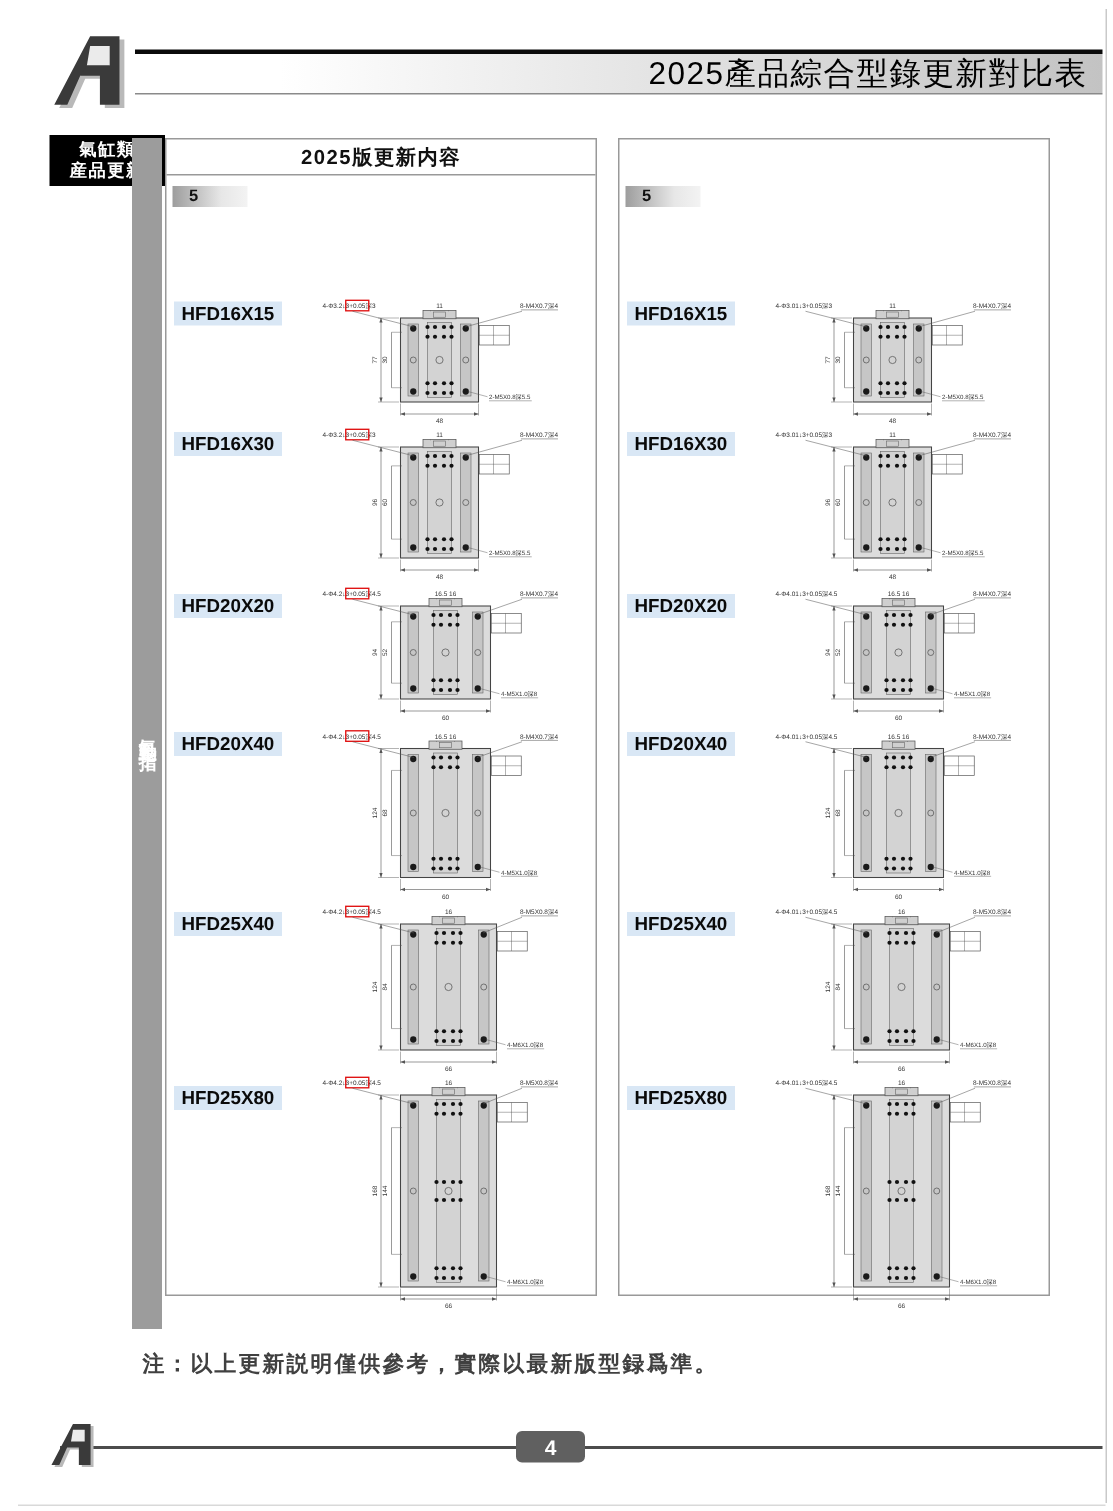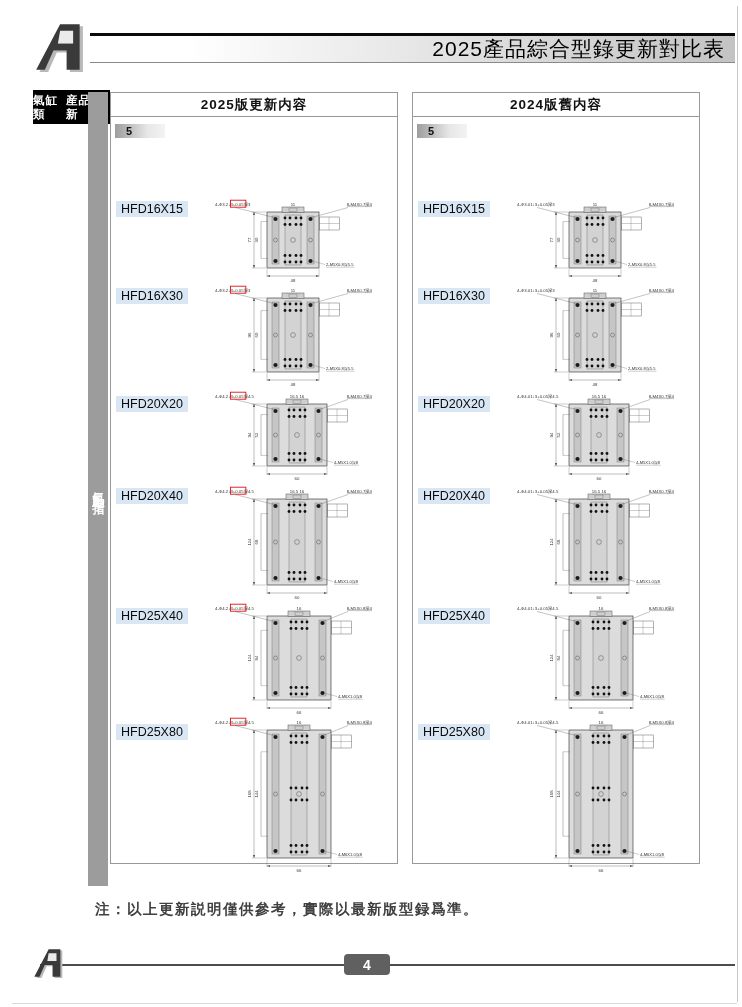--- a/index.html
+++ b/index.html
@@ -14,21 +14,21 @@
     background:linear-gradient(to right,#ffffff 15%,#c3c3c3 100%);
     border-top:3px solid #0a0a0a;border-bottom:1px solid #8a8a8a;
     display:flex;align-items:center;justify-content:flex-end;padding-right:10px;
   }
   .header-title{font-size:21px;font-weight:normal;color:#000;letter-spacing:1px;}
   .logo{left:30px;top:22px;}
   .logo-footer{left:30px;top:948px;}
   
   .cat-box{
     left:33px;top:90px;width:77px;height:34px;background:#000;color:#fff;
-    display:flex;align-items:center;justify-content:center;
+    display:flex;flex-direction:column;align-items:center;justify-content:center;
     font-size:11.5px;line-height:14px;font-weight:bold;letter-spacing:1px;
   }
   
   .v-strip{left:88px;top:92px;width:20px;height:794px;background:#9c9c9c;
     display:flex;align-items:center;justify-content:center;}
   .v-strip span{
     writing-mode:vertical-rl;text-orientation:upright;color:#fff;
     font-size:12px;font-weight:bold;letter-spacing:3px;}
   
   .col{top:92px;width:288px;height:772px;border:1px solid #999;box-sizing:border-box;background:#fff;}
@@ -36,21 +36,21 @@
   .col-right{left:412px;}
   .col-header{height:23px;border-bottom:1px solid #999;display:flex;align-items:center;
     justify-content:center;font-weight:bold;font-size:13.5px;color:#111;letter-spacing:1px;}
   .tab5{
     position:absolute;left:4px;top:31px;width:50px;height:14px;box-sizing:border-box;
     background:linear-gradient(to right,#9d9d9d,#e7e7e7 65%,#f3f3f3);
     font-size:11px;font-weight:bold;color:#111;padding-left:11px;line-height:14px;}
   .intro{position:absolute;left:6px;top:72px;width:276px;font-size:11px;font-weight:bold;
     color:#1c1c1c;line-height:15px;}
   .model-label{
-    position:absolute;background:#d9e7f5;color:#0a0a0a;font-weight:normal;
+    position:absolute;background:#d9e7f5;color:#0a0a0a;font-weight:bold;
     font-size:12.5px;padding:1px 5px;white-space:nowrap;}
   .drawing{position:absolute;}
   
   .note{left:95px;top:900px;font-size:14.5px;font-weight:bold;color:#404040;letter-spacing:1.5px;}
   
   .footer-line{left:40px;top:964px;width:695px;height:0;border-top:2px solid #4c4c4c;}
   .page-badge{
     left:344px;top:954px;width:46px;height:21px;background:#606060;border-radius:4px;
     color:#fff;font-size:14px;font-weight:bold;display:flex;align-items:center;justify-content:center;}
   .edge-right{left:737px;top:6px;width:1px;height:996px;background:#c9c9c9;}
@@ -466,21 +466,20 @@
           <polygon points="122,150 119,148.9 119,151.1" fill="#555"></polygon>
           <text x="90" y="156" font-size="4.3" fill="#333" text-anchor="middle">66</text>
           <text x="129" y="140" font-size="4.1" fill="#333" text-anchor="start">4-M6X1.0深8</text>
           <line x1="129" y1="141.2" x2="153.75" y2="141.2" stroke="#555" stroke-width="0.3"></line>
           <line x1="115" y1="135" x2="128" y2="138.5" stroke="#555" stroke-width="0.3"></line>
         </svg></div>
     </div>
 </div>
 
 <div class="abs col col-right">
-  <div class="col-header">2024版舊内容</div>
   <div class="tab5">5</div>
   <div id="rows-right">
       <div class="model-label" style="left: 5px; top: 108px;">HFD16X15</div>
       <div class="drawing" style="left: 98px; top: 105px;"><svg width="170" height="86" viewBox="0 0 170 86">
           <rect x="58" y="14" width="52" height="56" fill="#dcdcdc" stroke="#444" stroke-width="0.7"></rect>
           <rect x="63" y="18" width="7" height="48" fill="#c6c6c6" stroke="#666" stroke-width="0.4"></rect>
           <rect x="98" y="18" width="7" height="48" fill="#c6c6c6" stroke="#666" stroke-width="0.4"></rect>
           <rect x="76" y="17" width="16" height="50" fill="#d3d3d3" stroke="#666" stroke-width="0.4"></rect>
           <rect x="73" y="9" width="22" height="5.5" fill="#cfcfcf" stroke="#555" stroke-width="0.5"></rect>
           <rect x="80" y="10" width="8" height="3.5" fill="none" stroke="#666" stroke-width="0.4"></rect>

